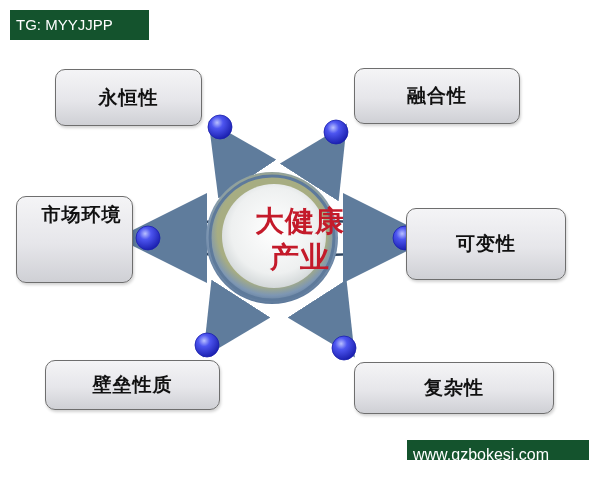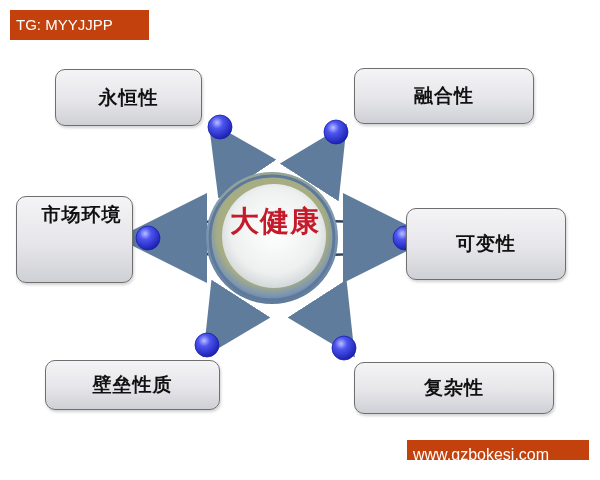--- a/index.html
+++ b/index.html
@@ -2,21 +2,21 @@
 <html><head>
 <meta charset="utf-8">
 <style>
   html, body { margin: 0; padding: 0; }
   body {
     width: 600px; height: 480px; position: relative; overflow: hidden;
     background: #ffffff;
     font-family: "DejaVu Sans", sans-serif;
   }
   .watermark {
-    position: absolute; background: #c2410c; color: #ffffff;
+    position: absolute; background: #14532d; color: #ffffff;
     font-family: "Liberation Sans", sans-serif; font-size: 15px;
     line-height: 30px; padding: 0 6px; box-sizing: border-box;
   }
   #wm-top { left: 10px; top: 10px; width: 139px; height: 30px; }
   #wm-bottom { left: 407px; top: 440px; width: 182px; height: 20px; font-size: 16px; }
 
   .box {
     position: absolute; box-sizing: border-box;
     border: 1.5px solid #6e6e6e; border-radius: 10px;
     background: linear-gradient(to bottom, #f4f4f6 0%, #e6e6ea 55%, #cfd0d5 100%);
@@ -24,21 +24,21 @@
     color: #111; font-size: 19px; font-weight: bold;
     display: flex; align-items: center; justify-content: center;
     text-align: center; letter-spacing: 1px;
   }
   .box.multi { flex-direction: row; align-items: flex-start; padding-left: 10px; justify-content: center; line-height: 34px;}
 
   svg.diagram { position: absolute; left: 0; top: 0; }
 
   .center-text {
     position: absolute; left: 230px; top: 203px; width: 140px;
-    color: #c41a2a; font-weight: bold;
+    text-align: center; color: #c41a2a; font-weight: bold;
     font-size: 29px; line-height: 36px; letter-spacing: 1px;
   }
 </style>
 </head>
 <body>
 
 <div class="watermark" id="wm-top">TG: MYYJJPP</div>
 
 <svg class="diagram" width="600" height="480" viewBox="0 0 600 480">
   <defs>
@@ -92,26 +92,27 @@
   <circle cx="220" cy="127" r="12" fill="url(#sphereGrad)" stroke="#1a1fae" stroke-width="0.8"></circle>
   <circle cx="336" cy="132" r="12" fill="url(#sphereGrad)" stroke="#1a1fae" stroke-width="0.8"></circle>
   <circle cx="148" cy="238" r="12" fill="url(#sphereGrad)" stroke="#1a1fae" stroke-width="0.8"></circle>
   <circle cx="405" cy="238" r="12" fill="url(#sphereGrad)" stroke="#1a1fae" stroke-width="0.8"></circle>
   <circle cx="207" cy="345" r="12" fill="url(#sphereGrad)" stroke="#1a1fae" stroke-width="0.8"></circle>
   <circle cx="344" cy="348" r="12" fill="url(#sphereGrad)" stroke="#1a1fae" stroke-width="0.8"></circle>
 </svg>
 
 <div class="center-text">
   <div>大健康</div>
+  <div>产业</div>
 </div>
 
 <div class="box" style="left:55px; top:69px; width:147px; height:57px;">
   <span>永恒性</span>
 </div>
-<div class="box" style="left:354px; top:68px; width:180px; height:56px;">
+<div class="box" style="left:354px; top:68px; width:166px; height:56px;">
   <span>融合性</span>
 </div>
 <div class="box multi" style="left:16px; top:196px; width:117px; height:87px;">
   <span style="padding-left:4px;">市场环境</span>
 </div>
 <div class="box" style="left:406px; top:208px; width:160px; height:72px;">
   <span>可变性</span>
 </div>
 <div class="box" style="left:45px; top:360px; width:175px; height:50px;">
   <span>壁垒性质</span>

